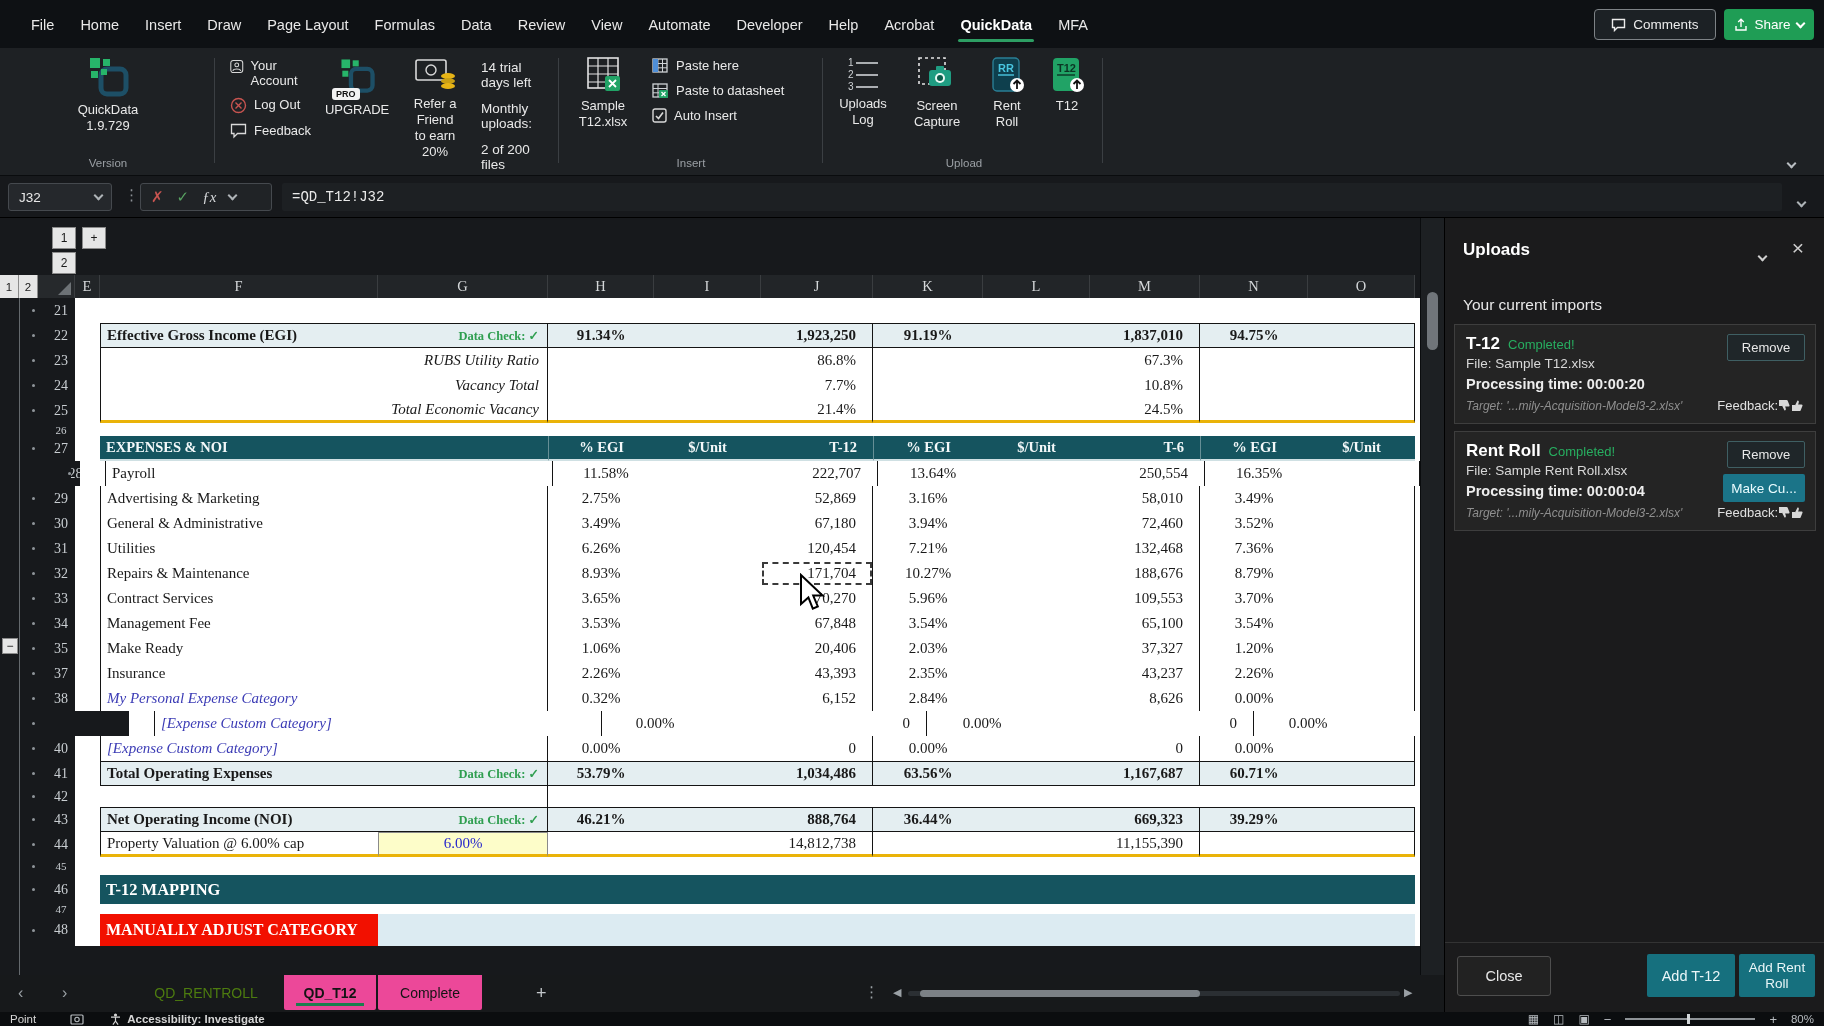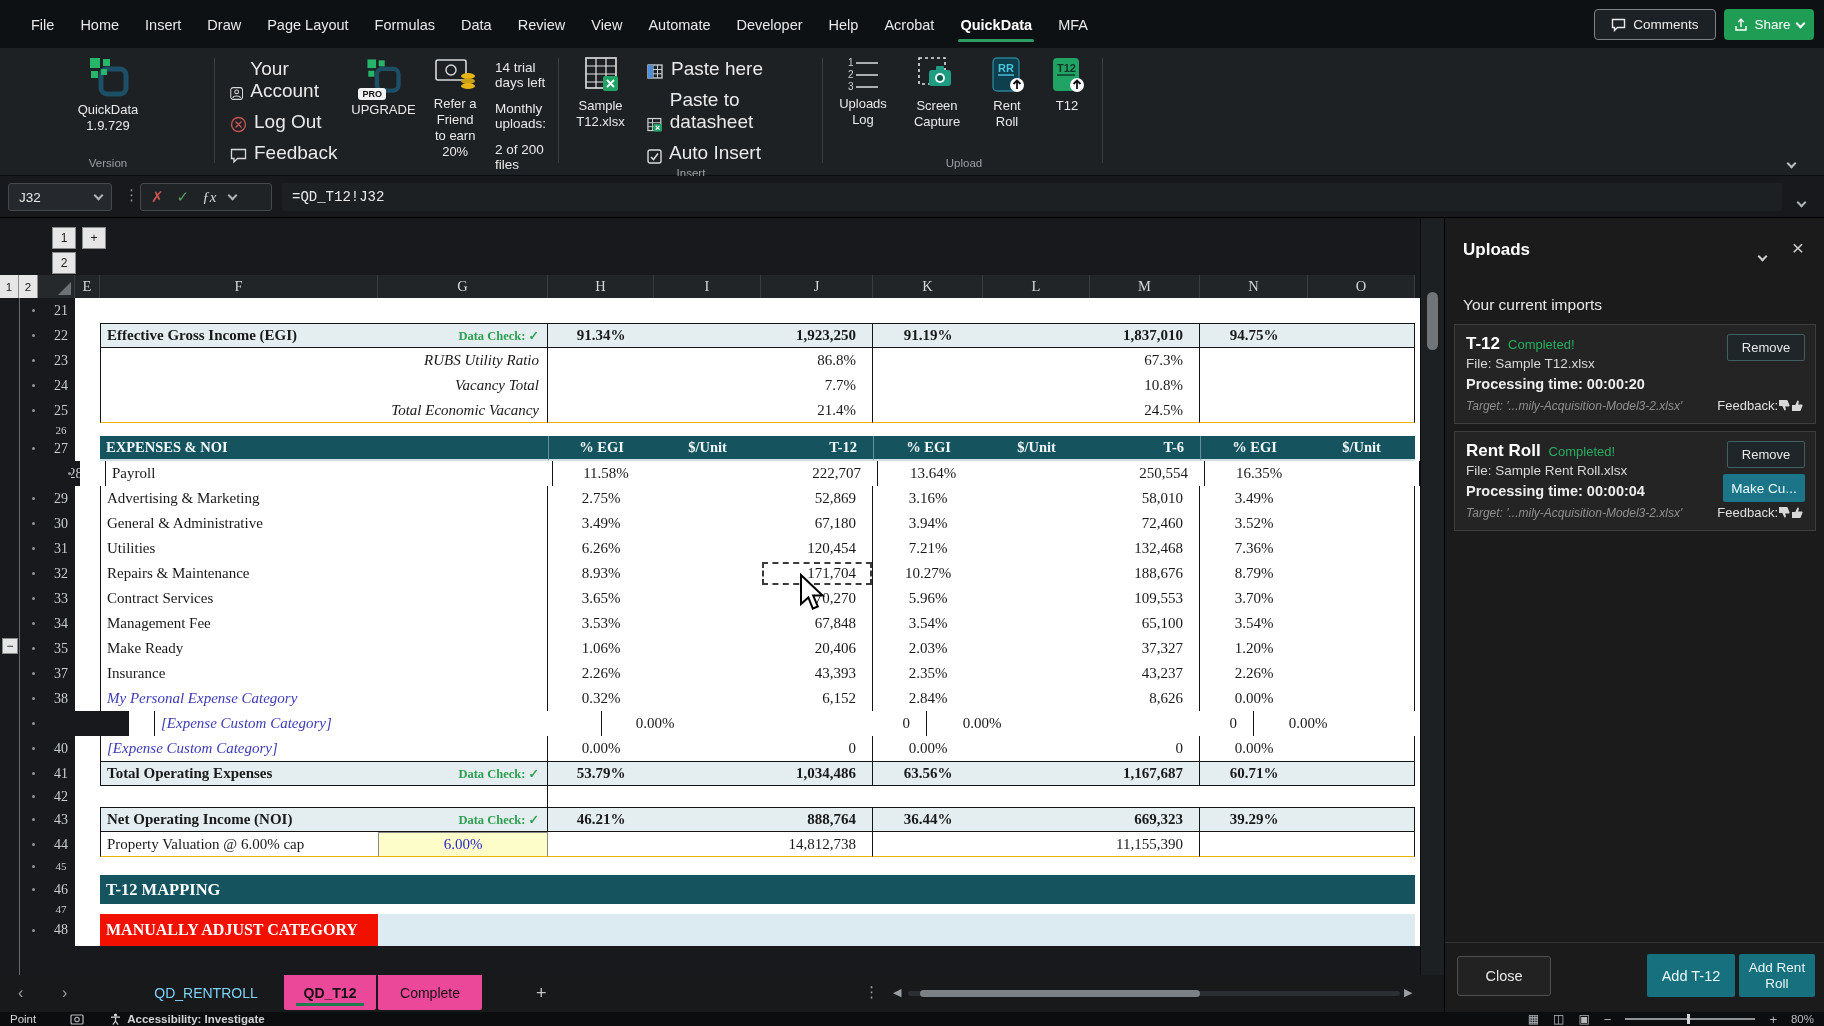--- a/index.html
+++ b/index.html
@@ -26,21 +26,21 @@
   
   #ribbon { position:absolute; left:0; top:48px; width:1824px; height:128px; background:#1e2124;
     border-bottom:1px solid #0a0c0e; }
   .rg { position:absolute; top:0; height:128px; display:flex; flex-direction:column; }
   .rg-label { height:22px; text-align:center; color:#9ba0a5; font-size:11.5px; line-height:18px; }
   .rg-content { flex:1; display:flex; align-items:flex-start; }
   .rsep { position:absolute; top:10px; width:1px; height:105px; background:#3b3f43; }
   .bigitem { display:flex; flex-direction:column; align-items:center; gap:4px; padding-top:8px; }
   .bigitem .blabel { color:#e9e9e9; font-size:13px; line-height:16px; text-align:center; }
   .stack { display:flex; flex-direction:column; gap:9px; padding-top:10px; }
-  .smallitem { display:flex; align-items:flex-end; gap:7px; color:#e9e9e9; font-size:19px; }
+  .smallitem { display:flex; align-items:flex-start; gap:7px; color:#e9e9e9; font-size:13px; }
   .trialstack { display:flex; flex-direction:column; gap:11px; padding-top:12px; color:#e9e9e9; font-size:13.5px; }
   .probadge { background:#f2f2f2; color:#111; font-size:9px; font-weight:bold; border-radius:3px;
     padding:1px 4px; position:absolute; left:-6px; bottom:-2px; }
   #ribbon-collapse { position:absolute; left:1788px; top:105px; color:#b9bec2; }
 
   
   #formulabar { position:absolute; left:0; top:176px; width:1824px; height:42px; background:#17191c;
     border-bottom:1px solid #000; }
   #namebox { position:absolute; left:8px; top:7px; width:104px; height:28px; background:#25282c;
     border:1px solid #45494e; border-radius:3px; color:#e8e8e8; font-size:13.5px;
@@ -83,21 +83,21 @@
   .col-f { padding-left:6px; }
   .col-g { justify-content:flex-end; padding-right:8px; }
   .col-h,.col-k,.col-n,.col-i,.col-l,.col-o { justify-content:center; }
   .col-j,.col-m { justify-content:flex-end; padding-right:16px; }
   .hb .col-f { border-left:1px solid #141414; }
   .hb .col-g,.hb .col-j,.hb .col-m,.hb .col-o { border-right:1px solid #141414; }
   .row-head .c:not(.col-e),.row-total .c:not(.col-e),.row-noi .c:not(.col-e) {
     background:#e4eef1; border-top:1.5px solid #141414; border-bottom:1.5px solid #141414; font-weight:bold; }
   .row-head .col-g,.row-total .col-g,.row-noi .col-g { font-weight:normal; color:#2e9e4f; font-size:12.5px; }
   .row-sub .col-g,.row-subend .col-g { font-style:italic; }
-  .row-subend .c:not(.col-e),.row-cap .c:not(.col-e) { border-bottom:1px solid #eab308;text-align:right; }
+  .row-subend .c:not(.col-e),.row-cap .c:not(.col-e) { border-bottom:3px solid #eab308;text-align:right; }
   .row-custom .col-f { color:#3b3bb5; font-style:italic; }
   .row-gap .col-g { border-right:1px solid #141414; }
   .row-cap .col-g { background:#fdfdc9; color:#2727cc; justify-content:center; padding-right:0;
     border:1px solid #8a8a8a; border-bottom:1px solid #141414; }
   .row-section .c:not(.col-e) { background:#15545f; color:#f3f8f9; font-weight:bold;
     border-bottom:2px solid #cfe0e3; font-size:14.5px; }
   .row-section .sec-title { font-size:15px; }
   .row-section .col-h,.row-section .col-k,.row-section .col-n { border-left:1px solid rgba(255,255,255,.35); }
   .banner-cell { background:#15545f; color:#fff; font-weight:bold; font-size:16.5px; padding-left:6px; }
   .redband-cell { background:#f21000; color:#fff; font-weight:bold; font-size:16px; padding-left:6px; }
@@ -107,21 +107,21 @@
   #minusbox { position:absolute; left:2px; top:420px; width:16px; height:16px; z-index:3; }
   #vscroll { position:absolute; right:0; top:0; width:24px; height:757px; background:#1d2023; border-left:1px solid #0a0c0e; }
   #vthumb { position:absolute; left:6px; top:74px; width:11px; height:58px; background:#70757a; border-radius:6px; }
   #cursor { position:absolute; left:798px; top:355px; z-index:9; }
 
   
   #tabbar { position:absolute; left:0; top:975px; width:1444px; height:37px; background:#17191b; }
   .tnav { position:absolute; top:9px; color:#9aa0a5; font-size:16px; }
   .sheettab { position:absolute; top:0; height:35px; display:flex; align-items:center; justify-content:center;
     font-size:14px; }
-  .sheettab.dark { color:#7dd3fc; }
+  .sheettab.dark { color:#4d7c0f; }
   .sheettab.white { background:#ec4899; color:#141414; border-radius:0 0 2px 2px; }
   .sheettab.activewhite { font-weight:bold; }
   .sheettab.activewhite::after { content:""; position:absolute; left:12px; right:12px; bottom:4px;
     height:3px; background:#1b7e4e; }
   #tab-add { position:absolute; left:536px; top:8px; color:#c3c7cb; font-size:18px; }
   #tab-dots { position:absolute; left:864px; top:8px; color:#9aa0a5; font-size:15px; }
   #hscroll-l { position:absolute; left:893px; top:11px; color:#9aa0a5; font-size:11px; }
   #hscroll-r { position:absolute; left:1404px; top:11px; color:#9aa0a5; font-size:11px; }
   #htrack { position:absolute; left:908px; top:16px; width:492px; height:5px; background:#2b2f33; border-radius:3px; }
   #hthumb { position:absolute; left:12px; top:-1px; width:280px; height:7px; background:#7c8186; border-radius:4px; }

